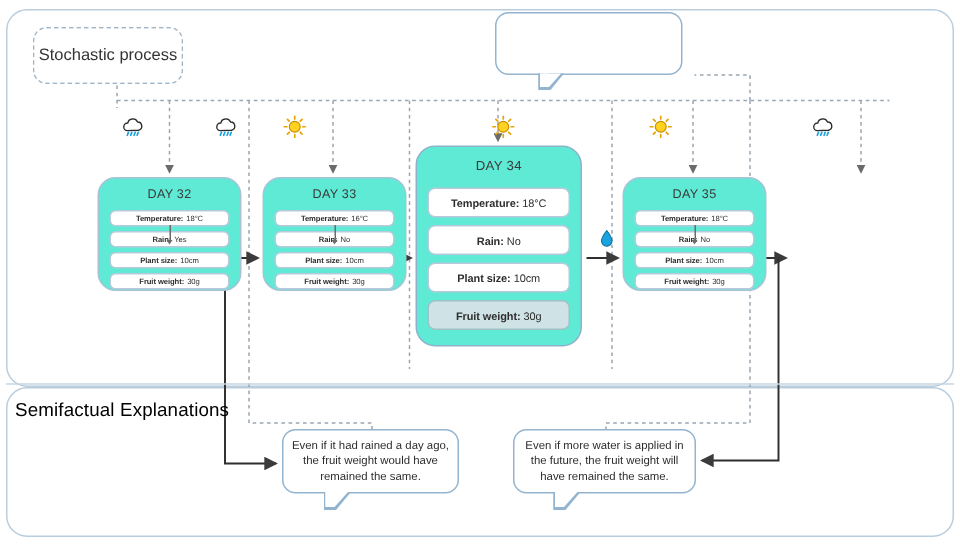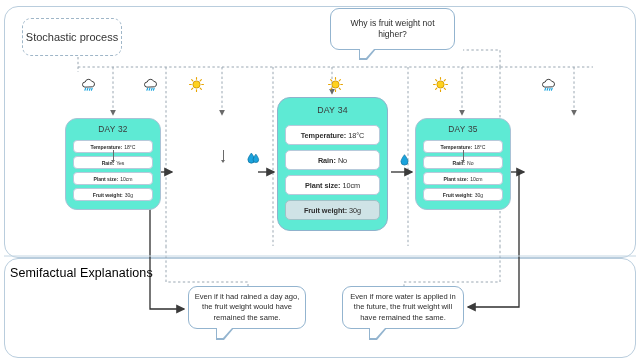--- a/index.html
+++ b/index.html
@@ -60,21 +60,21 @@
     border:1px solid #b7cadb;border-radius:4px;background:#fff;
     box-sizing:border-box;
     display:flex;align-items:center;justify-content:center;
     font-size:5.1px;color:#2e2e2e;white-space:nowrap;
     letter-spacing:-.05px;
   }
   .attr-row b{font-weight:bold;margin-right:2px;}
   .attr-row.highlight{background:#cfe3e6;border-color:#9fc2c7;}
 
   
-  .small-card{width:96px;height:92px;}
+  .small-card{width:96px;height:76px;}
   .small-card .attr-row{width:80px;height:13px;margin-top:3px;}
   .small-card .attr-row:first-of-type{margin-top:1px;}
 
   #card-day32{left:65px;top:118px;}
   #card-day33{left:175px;top:118px;}
   #card-day35{left:415px;top:118px;text-align:right;}
   #card-day36{left:527px;top:118px;}
 
   
   #card-day34{
@@ -219,21 +219,20 @@
     <line x1="4" y1="256" x2="636" y2="256" stroke="#c4d6e3" stroke-width="1"></line>
   </svg>
 
   <div id="stochastic-box">
     <span>Stochastic process</span>
   </div>
 
   <div class="section-label" id="label-semifactual">Semifactual Explanations</div>
 
   <div class="bubble" id="bubble-question">
-    <span>Why is fruit weight not higher?</span>
     <i class="tail"></i>
     <i class="tail-in"></i>
   </div>
 
   <div class="icon wx abs" style="left:80px;top:77px">
     <svg viewBox="0 0 24 24" width="18" height="18">
       <path d="M6.6 13.5a3.4 3.4 0 0 1 .3-6.8 4.6 4.6 0 0 1 8.7-.9 3.7 3.7 0 0 1 .9 7.3z" fill="#ffffff" stroke="#2b2b2b" stroke-width="1.2" stroke-linejoin="round"></path>
       <path d="M7.5 15l-1 2.6M10.5 15l-1 2.6M13.5 15l-1 2.6M16.2 15l-1 2.6" stroke="#1ba3dd" stroke-width="1.5" stroke-linecap="round"></path>
     </svg>
   </div>
@@ -321,20 +320,39 @@
       <b>Plant size:</b>
       <span>10cm</span>
     </div>
     <div class="attr-row">
       <b>Fruit weight:</b>
       <span>30g</span>
     </div>
   </div>
   <div class="mini-link" style="left:113px;top:150px;height:10px"></div>
 
+  <div class="day-card small-card" id="card-day33">
+    <div class="day-title">DAY 33</div>
+    <div class="attr-row">
+      <b>Temperature:</b>
+      <span>16°C</span>
+    </div>
+    <div class="attr-row">
+      <b>Rain:</b>
+      <span>No</span>
+    </div>
+    <div class="attr-row">
+      <b>Plant size:</b>
+      <span>10cm</span>
+    </div>
+    <div class="attr-row">
+      <b>Fruit weight:</b>
+      <span>30g</span>
+    </div>
+  </div>
   <div class="mini-link" style="left:223px;top:150px;height:10px"></div>
 
   <div class="day-card" id="card-day34">
     <div class="day-title">DAY 34</div>
     <div class="attr-row">
       <b>Temperature:</b>
       <span>18°C</span>
     </div>
     <div class="attr-row">
       <b>Rain:</b>

